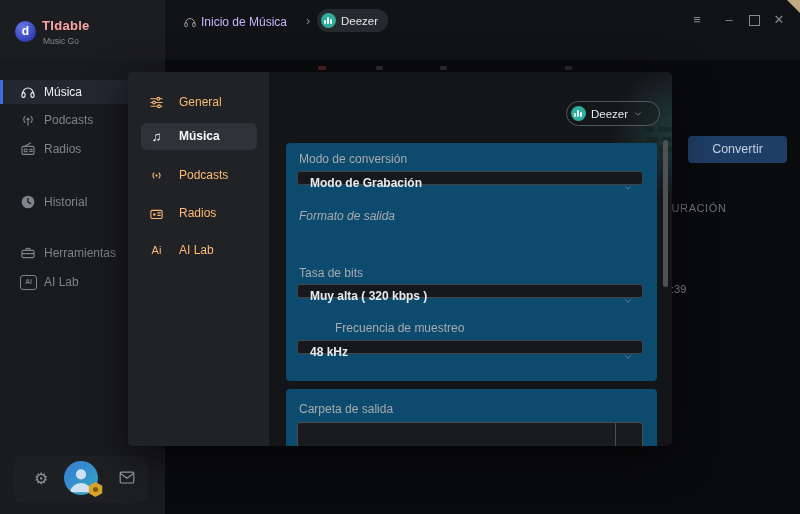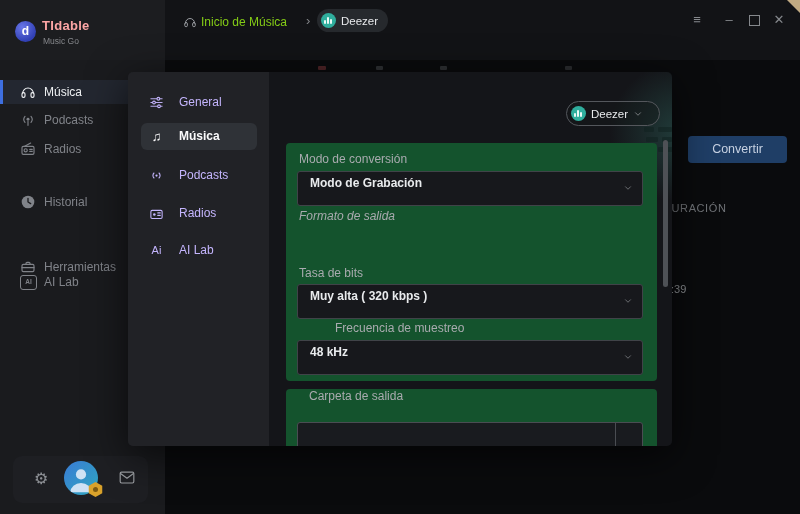--- a/index.html
+++ b/index.html
@@ -9,21 +9,21 @@
 
   
   .topbar{left:0;top:0;width:800px;height:60px;background:#121316;}
   .logo-panel{left:0;top:0;width:165px;height:60px;background:#1c1d20;}
   .logo-circle{left:15px;top:21px;width:21px;height:21px;border-radius:50%;
     background:radial-gradient(circle at 35% 30%,#6a77e8,#3140b5 70%);
     color:#fff;font-size:12px;font-weight:bold;text-align:center;line-height:21px;}
   .brand-name{left:42px;top:18px;font-size:13px;font-weight:bold;color:#fca5a5;letter-spacing:.3px;}
   .brand-sub{left:43px;top:36px;font-size:8.5px;color:#85878b;}
   .crumb-icon{left:183px;top:15px;color:#9b9ea2;}
-  .crumb-home{left:201px;top:15px;font-size:12px;color:#84cc16;}
+  .crumb-home{left:201px;top:15px;font-size:12px;color:#c4b5fd;}
   .crumb-sep{left:306px;top:13px;font-size:13px;color:#84868a;}
   .crumb-chip{left:317px;top:9px;height:23px;border-radius:12px;background:#26292d;
     display:flex;align-items:center;padding:0 10px 0 4px;gap:5px;}
   .deezer-dot{width:15px;height:15px;border-radius:50%;background:#2fae9d;position:relative;flex:0 0 auto;}
   .deezer-dot i{position:absolute;bottom:4px;width:2px;background:#eafaf6;border-radius:1px;}
   .deezer-dot i:nth-child(1){left:3px;height:4px;}
   .deezer-dot i:nth-child(2){left:6px;height:7px;}
   .deezer-dot i:nth-child(3){left:9px;height:5px;}
   .crumb-label{font-size:11.5px;color:#e8eaec;}
   .winbtn{top:12px;width:18px;height:16px;color:#85888c;text-align:center;font-size:13px;line-height:16px;}
@@ -58,43 +58,43 @@
      color:#c6d1e2;font-size:12.5px;text-align:center;line-height:27px;}
   .dur-col{left:663px;top:202px;font-size:11px;color:#717478;letter-spacing:.6px;}
   .dur-t1{left:631px;top:241px;font-size:11px;color:#8b8e92;}
   .dur-t2{left:671px;top:283px;font-size:11px;color:#8b8e92;}
   .peek{top:66px;height:4px;border-radius:1px;}
 
   
   .modal{left:128px;top:72px;width:544px;height:374px;border-radius:5px;overflow:hidden;
      box-shadow:0 10px 40px rgba(0,0,0,.65);}
   .mnavpane{left:0;top:0;width:141px;height:374px;background:#212226;}
-  .mnav{left:13px;width:116px;height:27px;border-radius:6px;color:#c4b5fd;font-size:12px;}
+  .mnav{left:13px;width:116px;height:27px;border-radius:6px;color:#fdba74;font-size:12px;}
   .mnav .ic{position:absolute;left:8px;top:6px;width:15px;height:15px;}
   .mnav .lab{position:absolute;left:38px;top:0;line-height:27px;}
   .mnav.active{background:#2f3237;color:#fbfbfc;font-weight:bold;}
   .note-glyph{font-size:13px;font-style:normal;line-height:15px;display:block;text-align:center;}
   .ai-glyph{font-size:11px;font-style:normal;line-height:15px;display:block;text-align:center;color:inherit;}
 
   .mcontent{left:141px;top:0;width:403px;height:374px;background:#141519;}
   .deco{left:340px;top:-10px;width:140px;height:140px;border-radius:50%;
      background:radial-gradient(circle,rgba(62,150,134,.30),rgba(62,150,134,0) 70%);}
   .deco-bars{left:375px;top:55px;width:60px;height:40px;opacity:.5;}
   .deco-bars i{position:absolute;background:#10211f;border-radius:1px;}
   .mtitle{left:17px;top:22px;font-size:17px;font-weight:bold;color:#f2f3f5;}
   .pill{left:297px;top:29px;width:82px;height:23px;border:1px solid #54575c;border-radius:13px;
      display:flex;align-items:center;padding:0 6px 0 4px;gap:5px;background:rgba(20,24,26,.4);}
   .pill .crumb-label{font-size:11.5px;}
   .mscroll{left:394px;top:68px;width:5px;height:147px;background:#4e5156;border-radius:3px;}
 
-  .card{left:17px;width:371px;background:#14532d;border-radius:4px;}
+  .card{left:17px;width:371px;background:#0c4a6e;border-radius:4px;}
   .card1{top:71px;height:238px;}
   .card2{top:317px;height:80px;}
   .flabel{position:absolute;left:13px;font-size:12px;color:#a9abaf;}
-  .sel{position:absolute;left:11px;width:346px;height:35px;box-sizing:border-box;background:#17181c;
+  .sel{position:absolute;left:11px;width:346px;height:14px;box-sizing:border-box;background:#17181c;
      border:1px solid #404348;border-radius:3px;}
   .sel .val{position:absolute;left:12px;top:0;line-height:23px;font-size:12px;font-weight:bold;color:#e9ebed;}
   .sel .chev{position:absolute;right:9px;top:7px;width:10px;height:10px;color:#8b8e92;}
   .folder-input{position:absolute;left:11px;top:33px;width:346px;height:28px;box-sizing:border-box;
      background:#191b1f;border:1px solid #4a4d52;border-radius:3px;}
   .folder-input .divline{position:absolute;right:26px;top:0;width:1px;height:100%;background:#4a4d52;}
 </style>
 </head>
 <body>
 
@@ -162,21 +162,21 @@
     <span class="lab">Radios</span>
   </div>
   <div class="abs snav" style="top:190px;">
     <span class="ic">
       <svg viewBox="0 0 24 24" style="width:100%;height:100%;">
           <circle cx="12" cy="12" r="9.5" fill="currentColor"></circle>
           <path d="M12 6.5V12l4 2.5" stroke="#1a1b1e" stroke-width="2" fill="none" stroke-linecap="round"></path>
         </svg></span>
     <span class="lab">Historial</span>
   </div>
-  <div class="abs snav" style="top:241px;margin-top:14px;">
+  <div class="abs snav" style="top:241px;">
     <span class="ic">
       <svg class="lin" viewBox="0 0 24 24">
           <rect x="3" y="8" width="18" height="11" rx="2"></rect>
           <path d="M9 8V6.5A1.5 1.5 0 0 1 10.5 5h3A1.5 1.5 0 0 1 15 6.5V8M3 13h18"></path>
         </svg></span>
     <span class="lab">Herramientas</span>
   </div>
   <div class="abs snav" style="top:270px;">
     <span class="ailab-box">AI</span>
     <span class="lab">AI Lab</span>
@@ -299,21 +299,21 @@
         <div class="flabel" style="top:178px;margin-left:36px;">Frecuencia de muestreo</div>
         <div class="sel" style="top:197px;">
           <span class="val">48 kHz</span>
           <span class="chev"><svg class="lin" viewBox="0 0 24 24">
                 <path d="M6 9l6 6 6-6"></path>
               </svg></span>
         </div>
       </div>
 
       <div class="abs card card2">
-        <div class="flabel" style="top:0;margin-left:10px;">Carpeta de salida</div>
+        <div class="flabel" style="top:13px;">Carpeta de salida</div>
         <div class="folder-input">
           <span class="divline"></span>
         </div>
       </div>
     </div>
   </div>
 
 </div>
 
 </body></html>

